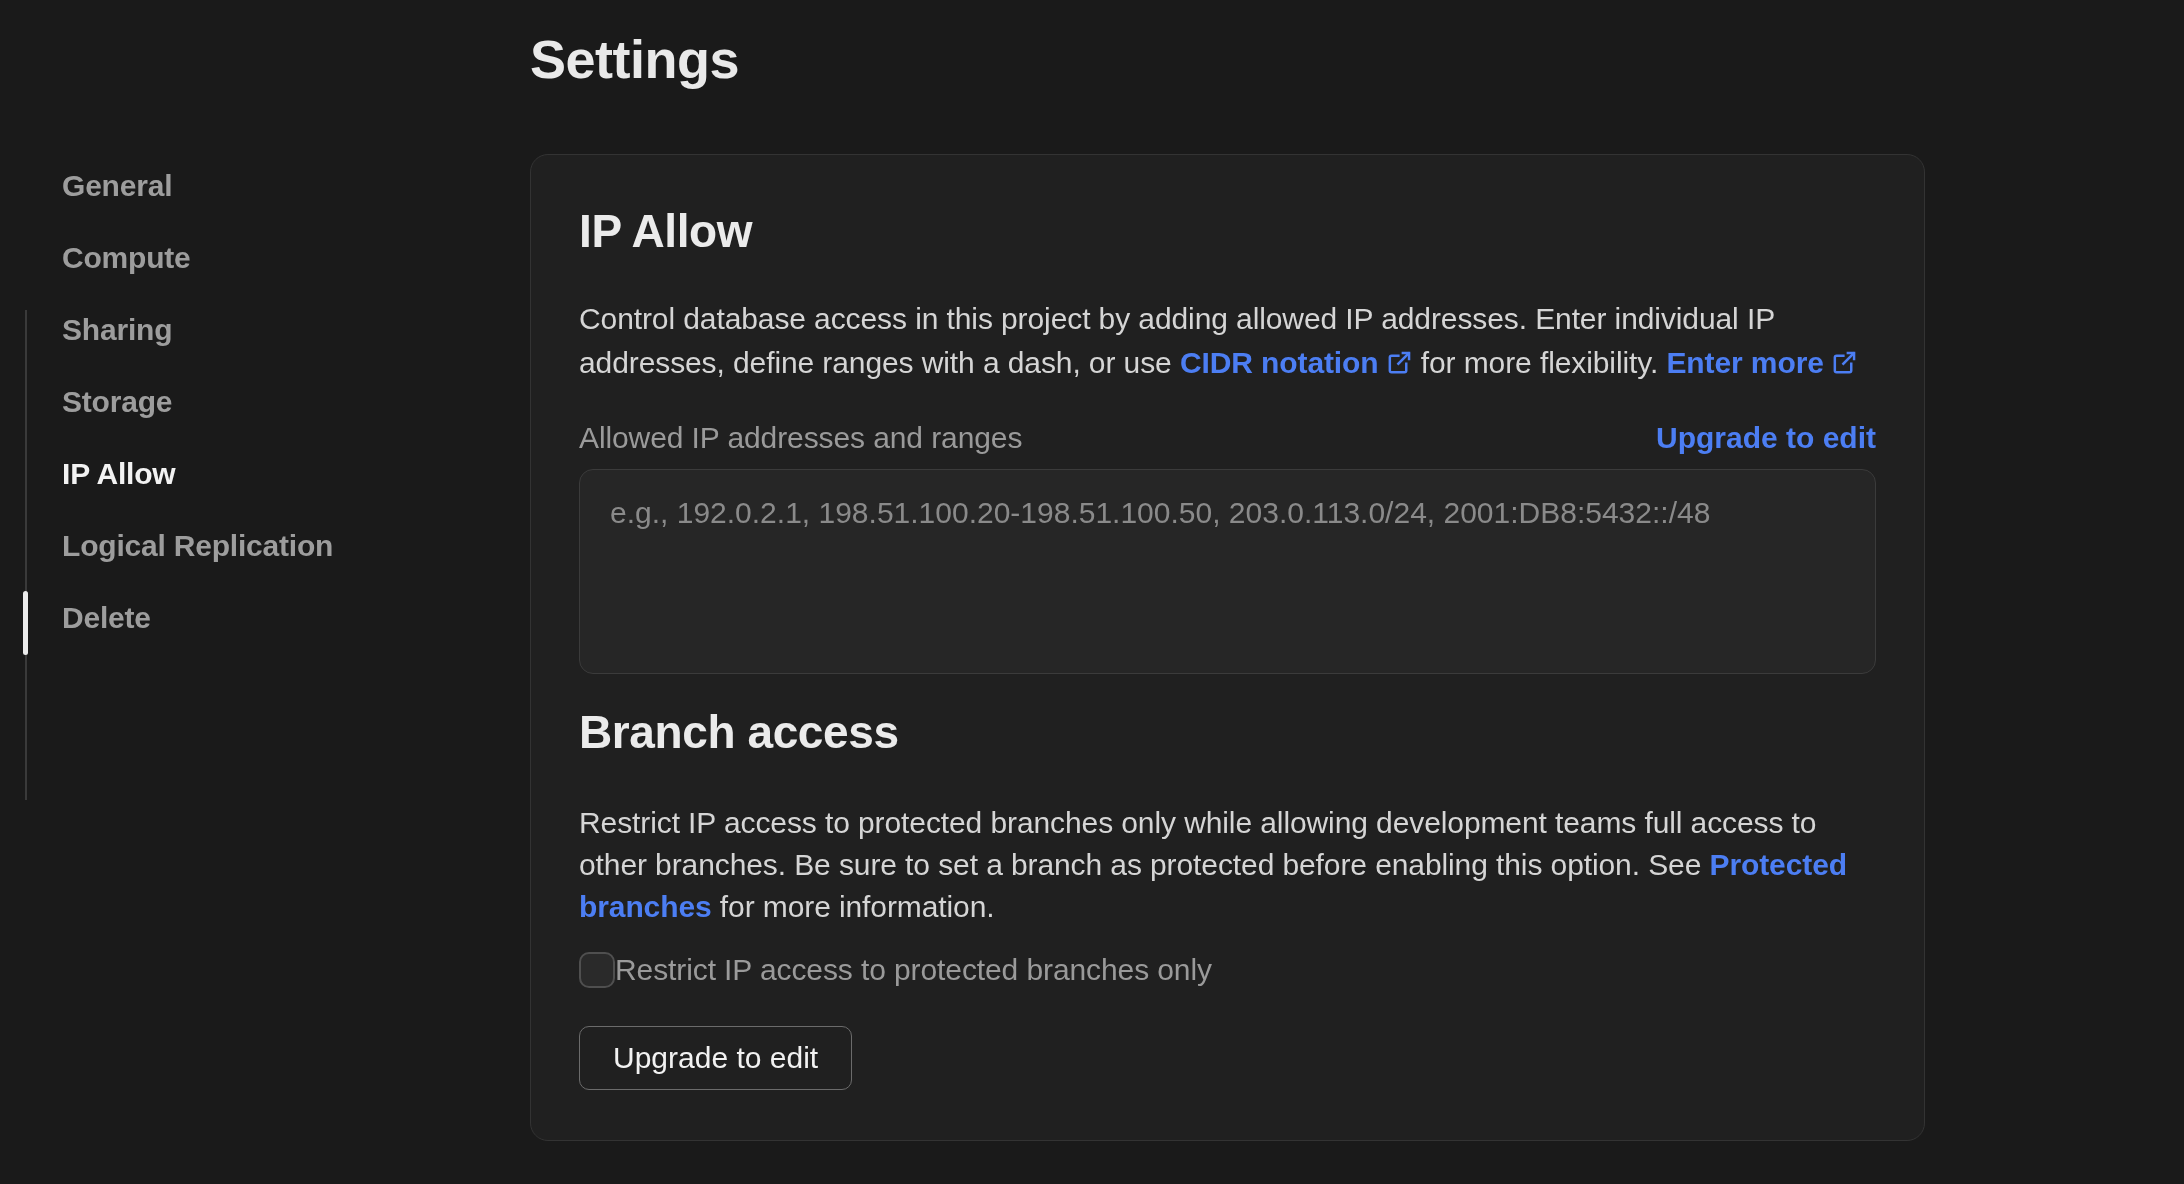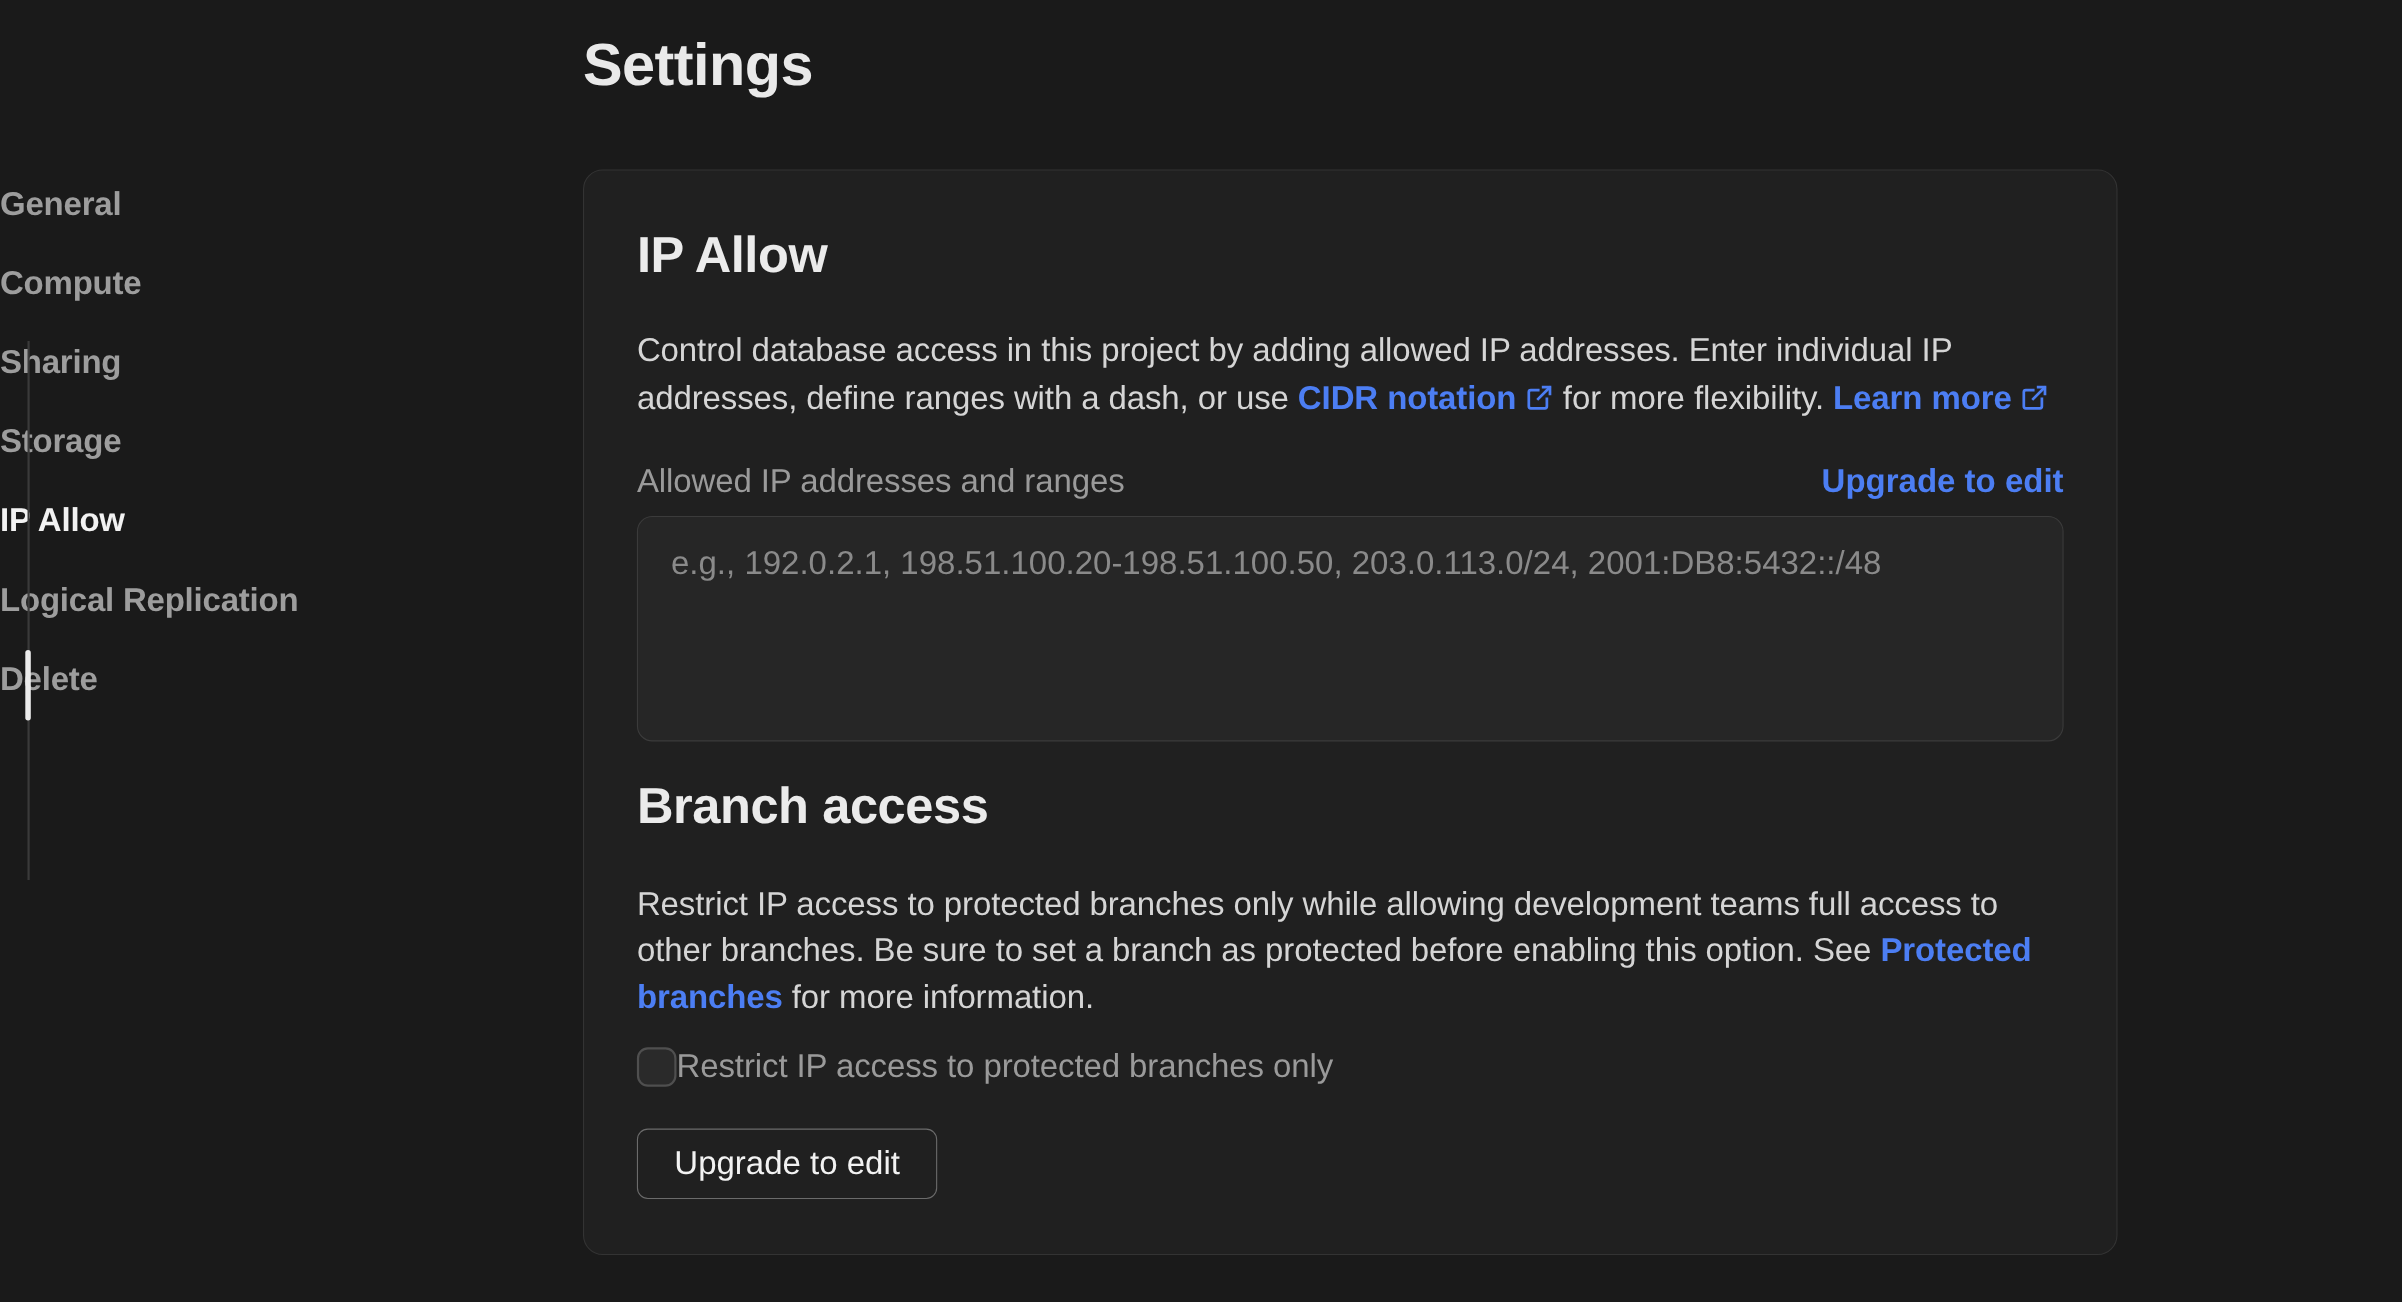--- a/index.html
+++ b/index.html
@@ -30,20 +30,21 @@
   .sidebar-indicator {
     position: absolute;
     left: 23px; top: 441px;
     width: 5px; height: 64px;
     border-radius: 3px;
     background: #ececec;
   }
   .nav-item {
     height: 72px;
     display: flex; align-items: center;
+    padding-left: 62px;
     font-size: 30px;
     font-weight: 600;
     color: #9d9d9d;
     cursor: pointer;
     letter-spacing: -0.2px;
   }
   .nav-item.active { color: #f2f2f2; }
   
   .card {
     position: absolute;
@@ -167,21 +168,21 @@
 </nav>
 
 <section class="card">
 
   <h2 class="section-heading">IP Allow</h2>
 
   <p class="desc"><span>Control database access in this project by adding allowed IP addresses. Enter individual IP addresses, define ranges with a dash, or use </span><a class="link"><span>CIDR notation</span><svg class="ext-icon" viewBox="0 0 24 24" fill="none" stroke="currentColor" stroke-width="2.2" stroke-linecap="square">
           <path d="M18 13v6a1.6 1.6 0 0 1-1.6 1.6H5a1.6 1.6 0 0 1-1.6-1.6V7.6A1.6 1.6 0 0 1 5 6h6"></path>
           <polyline points="15 3.5 20.5 3.5 20.5 9"></polyline>
           <line x1="11" y1="13" x2="20" y2="4"></line>
-        </svg></a><span> for more flexibility. </span><a class="link"><span>Learn more</span><svg class="ext-icon" viewBox="0 0 24 24" fill="none" stroke="currentColor" stroke-width="2.2" stroke-linecap="square">
+        </svg></a><span> for more flexibility. </span><a class="link"><span>Enter more</span><svg class="ext-icon" viewBox="0 0 24 24" fill="none" stroke="currentColor" stroke-width="2.2" stroke-linecap="square">
           <path d="M18 13v6a1.6 1.6 0 0 1-1.6 1.6H5a1.6 1.6 0 0 1-1.6-1.6V7.6A1.6 1.6 0 0 1 5 6h6"></path>
           <polyline points="15 3.5 20.5 3.5 20.5 9"></polyline>
           <line x1="11" y1="13" x2="20" y2="4"></line>
         </svg></a></p>
 
   <div class="label-row">
     <span class="field-label">Allowed IP addresses and ranges</span>
     <a class="link upgrade-link">Upgrade to edit</a>
   </div>
 

